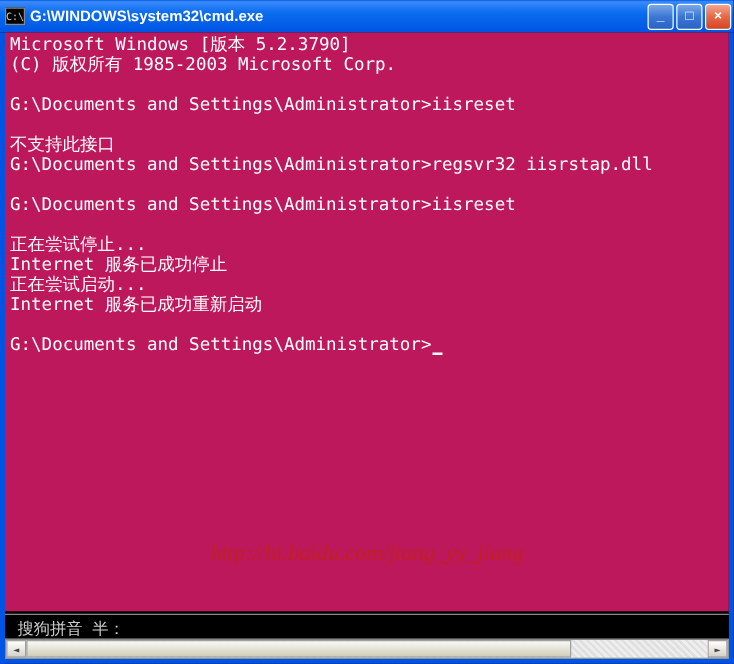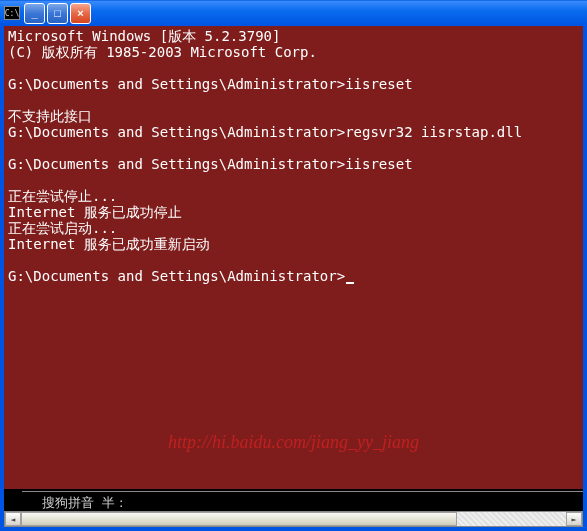--- a/index.html
+++ b/index.html
@@ -61,21 +61,21 @@
     }
     .title-btn.close {
       background: linear-gradient(to bottom, #f5a58f 0%, #e76846 50%, #d64520 100%);
     }
     .terminal {
       position: absolute;
       top: 26px;
       left: 4px;
       right: 4px;
       bottom: 42px;
-      background: #7f1d1d;
+      background: #be185d;
       color: #fff;
       font-family: "SimSun", "NSimSun", "宋体", "Consolas", monospace;
       font-size: 14px;
       line-height: 16px;
       padding: 2px 4px;
       overflow: hidden;
       white-space: pre;
     }
     .terminal .line { white-space: pre; min-height: 16px; }
     .cursor {
@@ -99,24 +99,23 @@
     }
     .ime-bar {
       position: absolute;
       left: 4px;
       right: 4px;
       bottom: 20px;
       height: 20px;
       background: #000;
       color: #ccc;
       border-top: 1px solid #888;
-      padding: 2px 20px;
+      padding: 2px 10px;
       font-size: 13px;
       font-family: "SimSun", monospace;
-      margin-left: 18px;
     }
     .scroll-h {
       position: absolute;
       left: 4px;
       right: 4px;
       bottom: 4px;
       height: 16px;
       background: #ece9d8;
       border: 1px solid #888;
       display: flex;
@@ -156,20 +155,21 @@
       border-right: 4px solid #0054e3;
       border-bottom: 4px solid #0054e3;
       pointer-events: none;
     }
   </style>
 </head>
 <body>
 
 <div class="title-bar">
   <span class="title-icon">C:\</span>
+  <span class="title-text">G:\WINDOWS\system32\cmd.exe</span>
   <div class="title-buttons">
     <div class="title-btn">_</div>
     <div class="title-btn">□</div>
     <div class="title-btn close">×</div>
   </div>
 </div>
 
 <div class="frame-border"></div>
 
 <div class="terminal" id="terminal"><div class="line">Microsoft Windows [版本 5.2.3790]</div><div class="line">(C) 版权所有 1985-2003 Microsoft Corp.</div><div class="line"></div><div class="line">G:\Documents and Settings\Administrator&gt;iisreset</div><div class="line"></div><div class="line">不支持此接口</div><div class="line">G:\Documents and Settings\Administrator&gt;regsvr32 iisrstap.dll</div><div class="line"></div><div class="line">G:\Documents and Settings\Administrator&gt;iisreset</div><div class="line"></div><div class="line">正在尝试停止...</div><div class="line">Internet 服务已成功停止</div><div class="line">正在尝试启动...</div><div class="line">Internet 服务已成功重新启动</div><div class="line"></div><div class="line">G:\Documents and Settings\Administrator&gt;<span class="cursor"></span></div></div>

